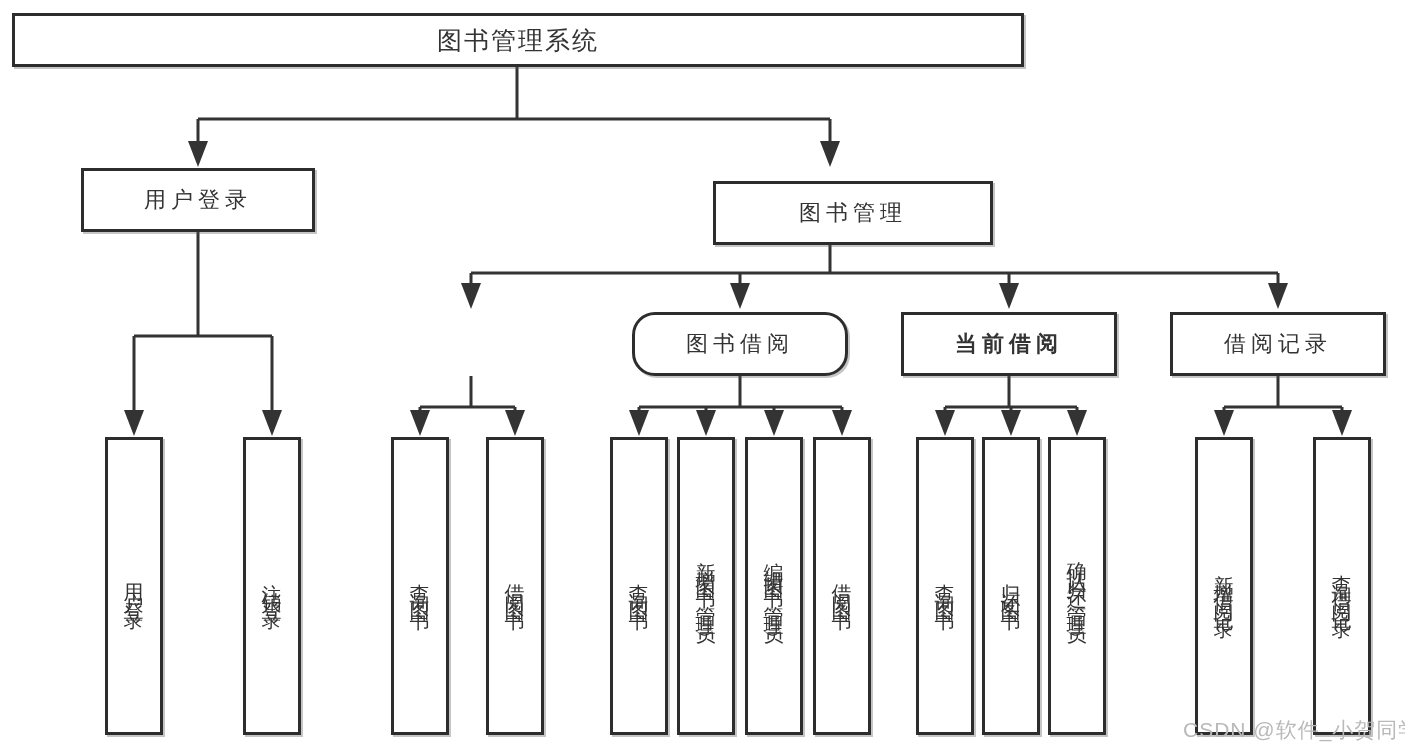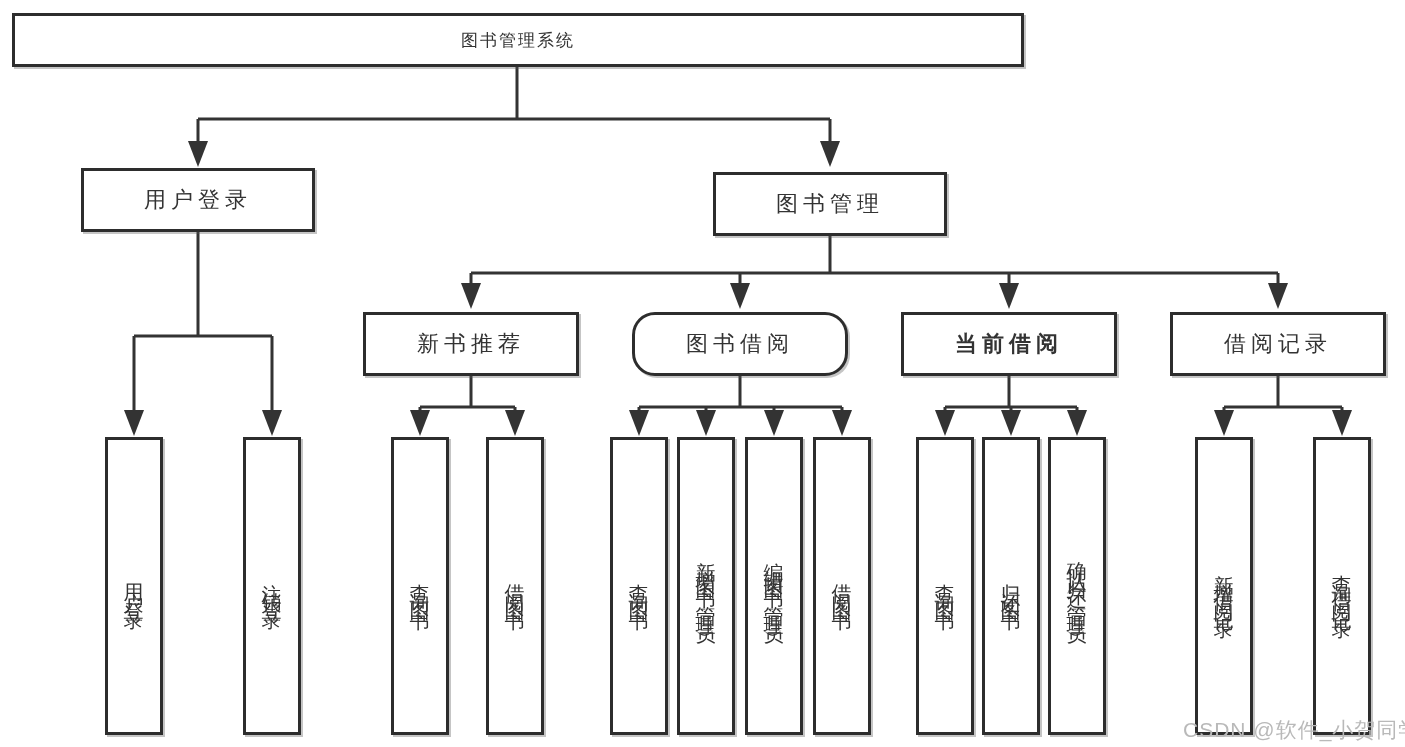--- a/index.html
+++ b/index.html
@@ -30,21 +30,21 @@
     display: flex;
     align-items: center;
     justify-content: center;
     font-size: 22px;
     letter-spacing: 5px;
     color: #333333;
     z-index: 2;
     white-space: nowrap;
   }
   .hbox.root-node {
-    font-size: 17px;
+    font-size: 25px;
     letter-spacing: 2px;
   }
   .vbox {
     position: absolute;
     box-sizing: border-box;
     background: #ffffff;
     border: 3px solid #2d2d2d;
     box-shadow: 2px 2px 0 rgba(90,90,90,0.35);
     display: flex;
     align-items: center;
@@ -115,23 +115,22 @@
       <polygon points="1001,410 1021,410 1011,436"></polygon>
       <polygon points="1067,410 1087,410 1077,436"></polygon>
       <polygon points="1214,410 1234,410 1224,436"></polygon>
       <polygon points="1332,410 1352,410 1342,436"></polygon>
     </g>
   </svg>
 
   <div class="hbox root-node" style="left:12px; top:13px; width:1012px; height:54px;">图书管理系统</div>
 
   <div class="hbox" style="left:81px; top:168px; width:234px; height:64px;">用户登录</div>
-  <div class="hbox" style="left:713px; top:172px; width:234px; height:64px;">图书管理</div>
+  <div class="hbox" style="left:713px; top:181px; width:280px; height:64px;">图书管理</div>
 
-  <div class="hbox" style="left:363px; top:312px; width:216px; height:64px;">新书推荐</div>
   <div class="hbox" style="left:632px; top:312px; width:216px; height:64px;border-radius:23px;">图书借阅</div>
   <div class="hbox" style="left:901px; top:312px; width:216px; height:64px;font-weight:bold;">当前借阅</div>
   <div class="hbox" style="left:1170px; top:312px; width:216px; height:64px;">借阅记录</div>
 
   <div class="vbox" style="left:105px;">
     <span class="vlabel">用户登录</span>
   </div>
   <div class="vbox" style="left:243px;">
     <span class="vlabel">注销登录</span>
   </div>

